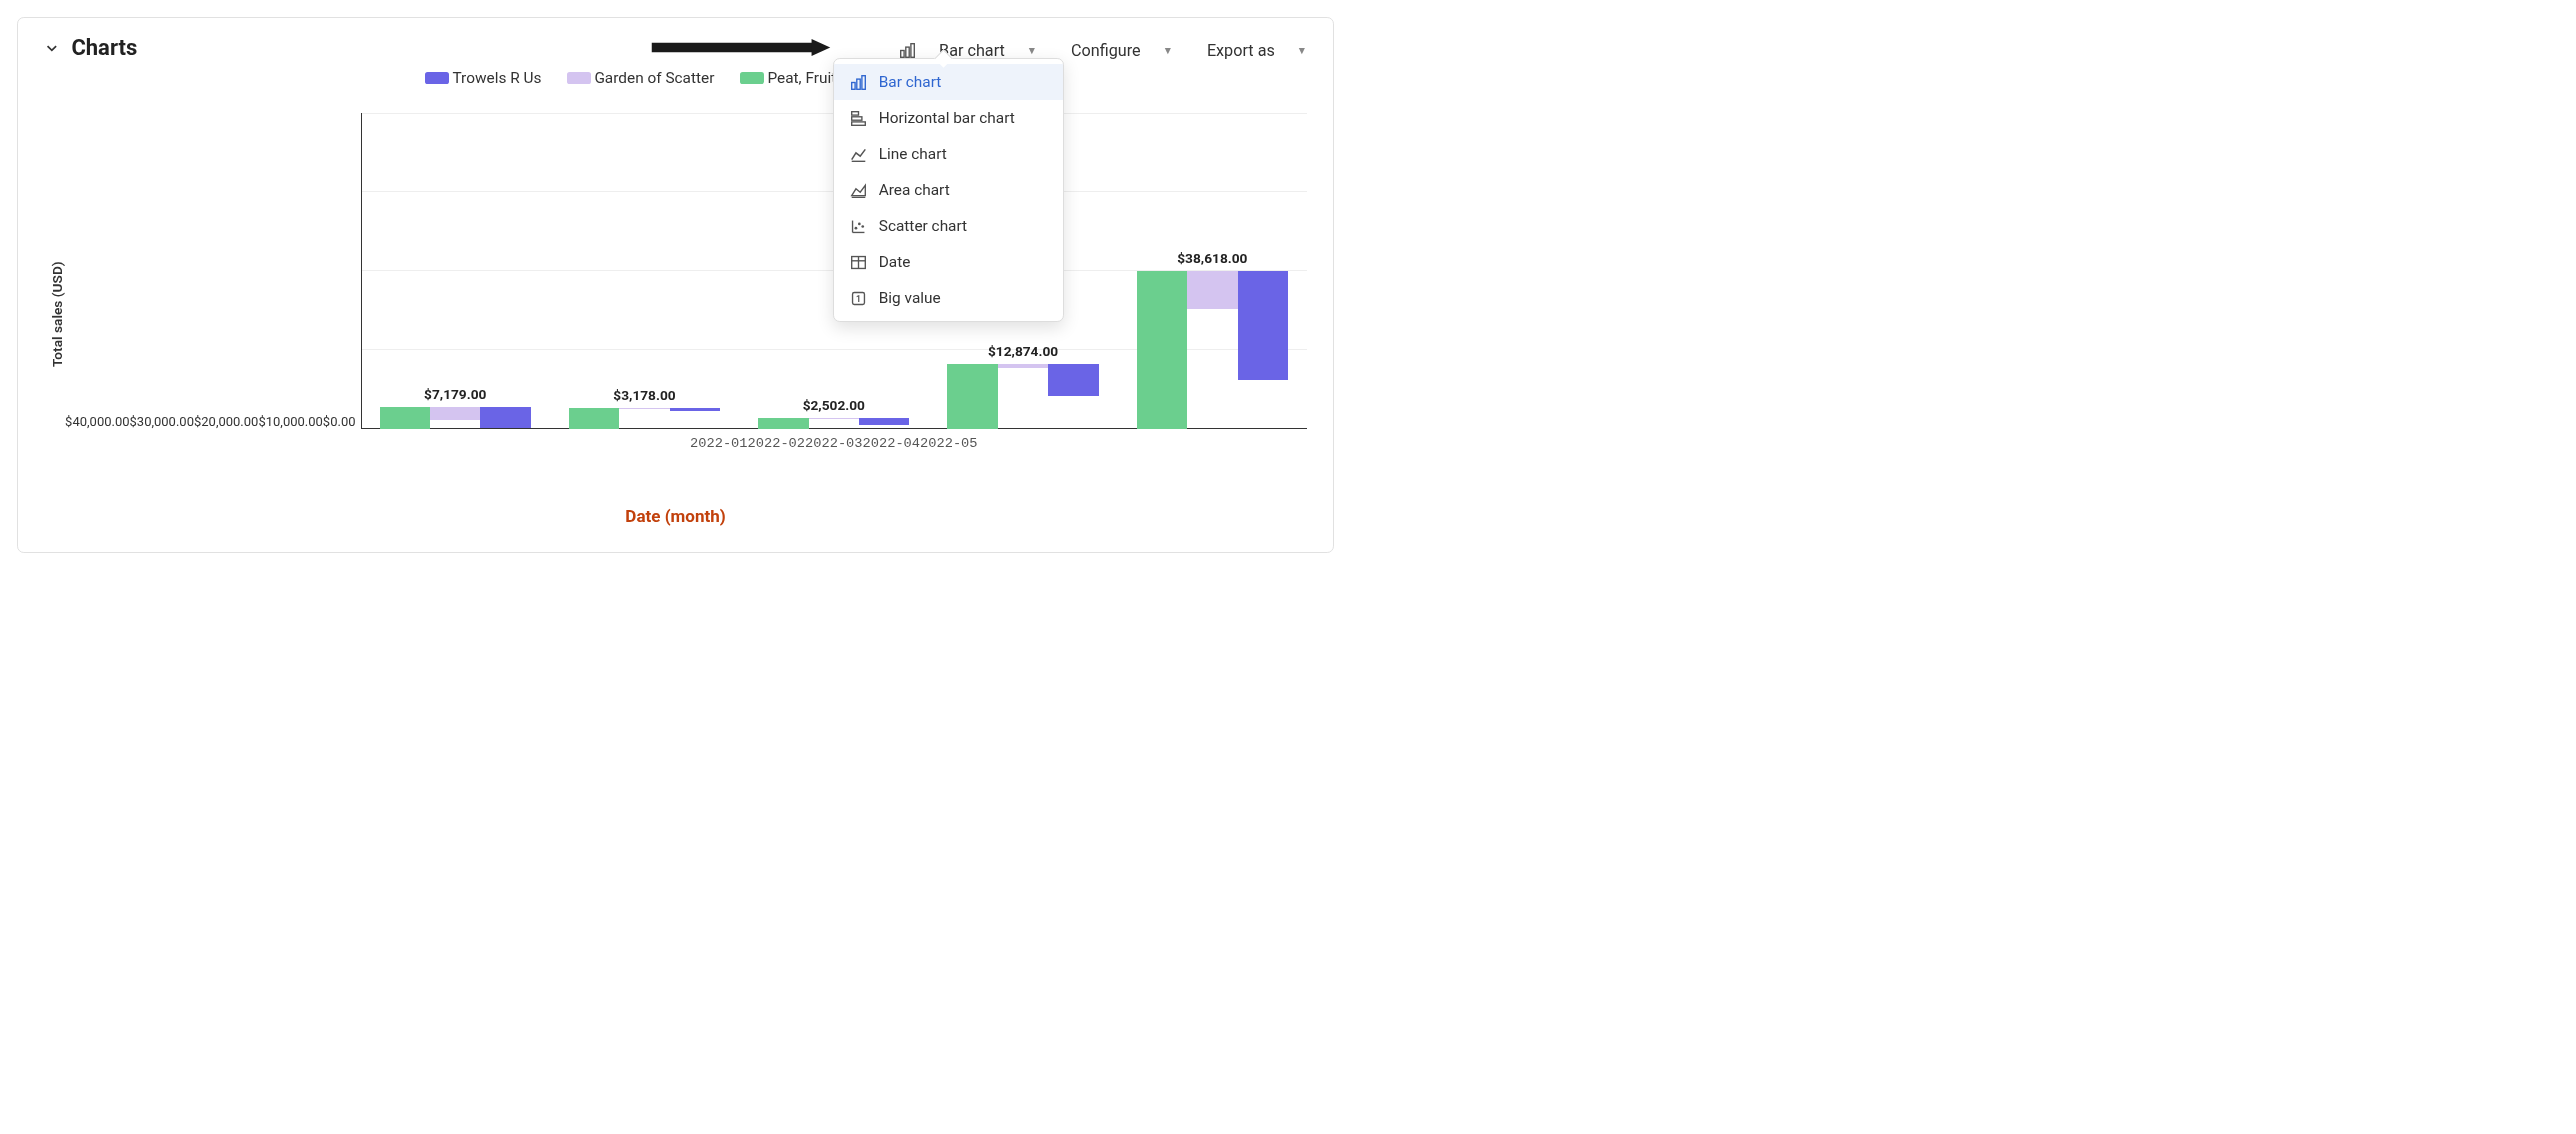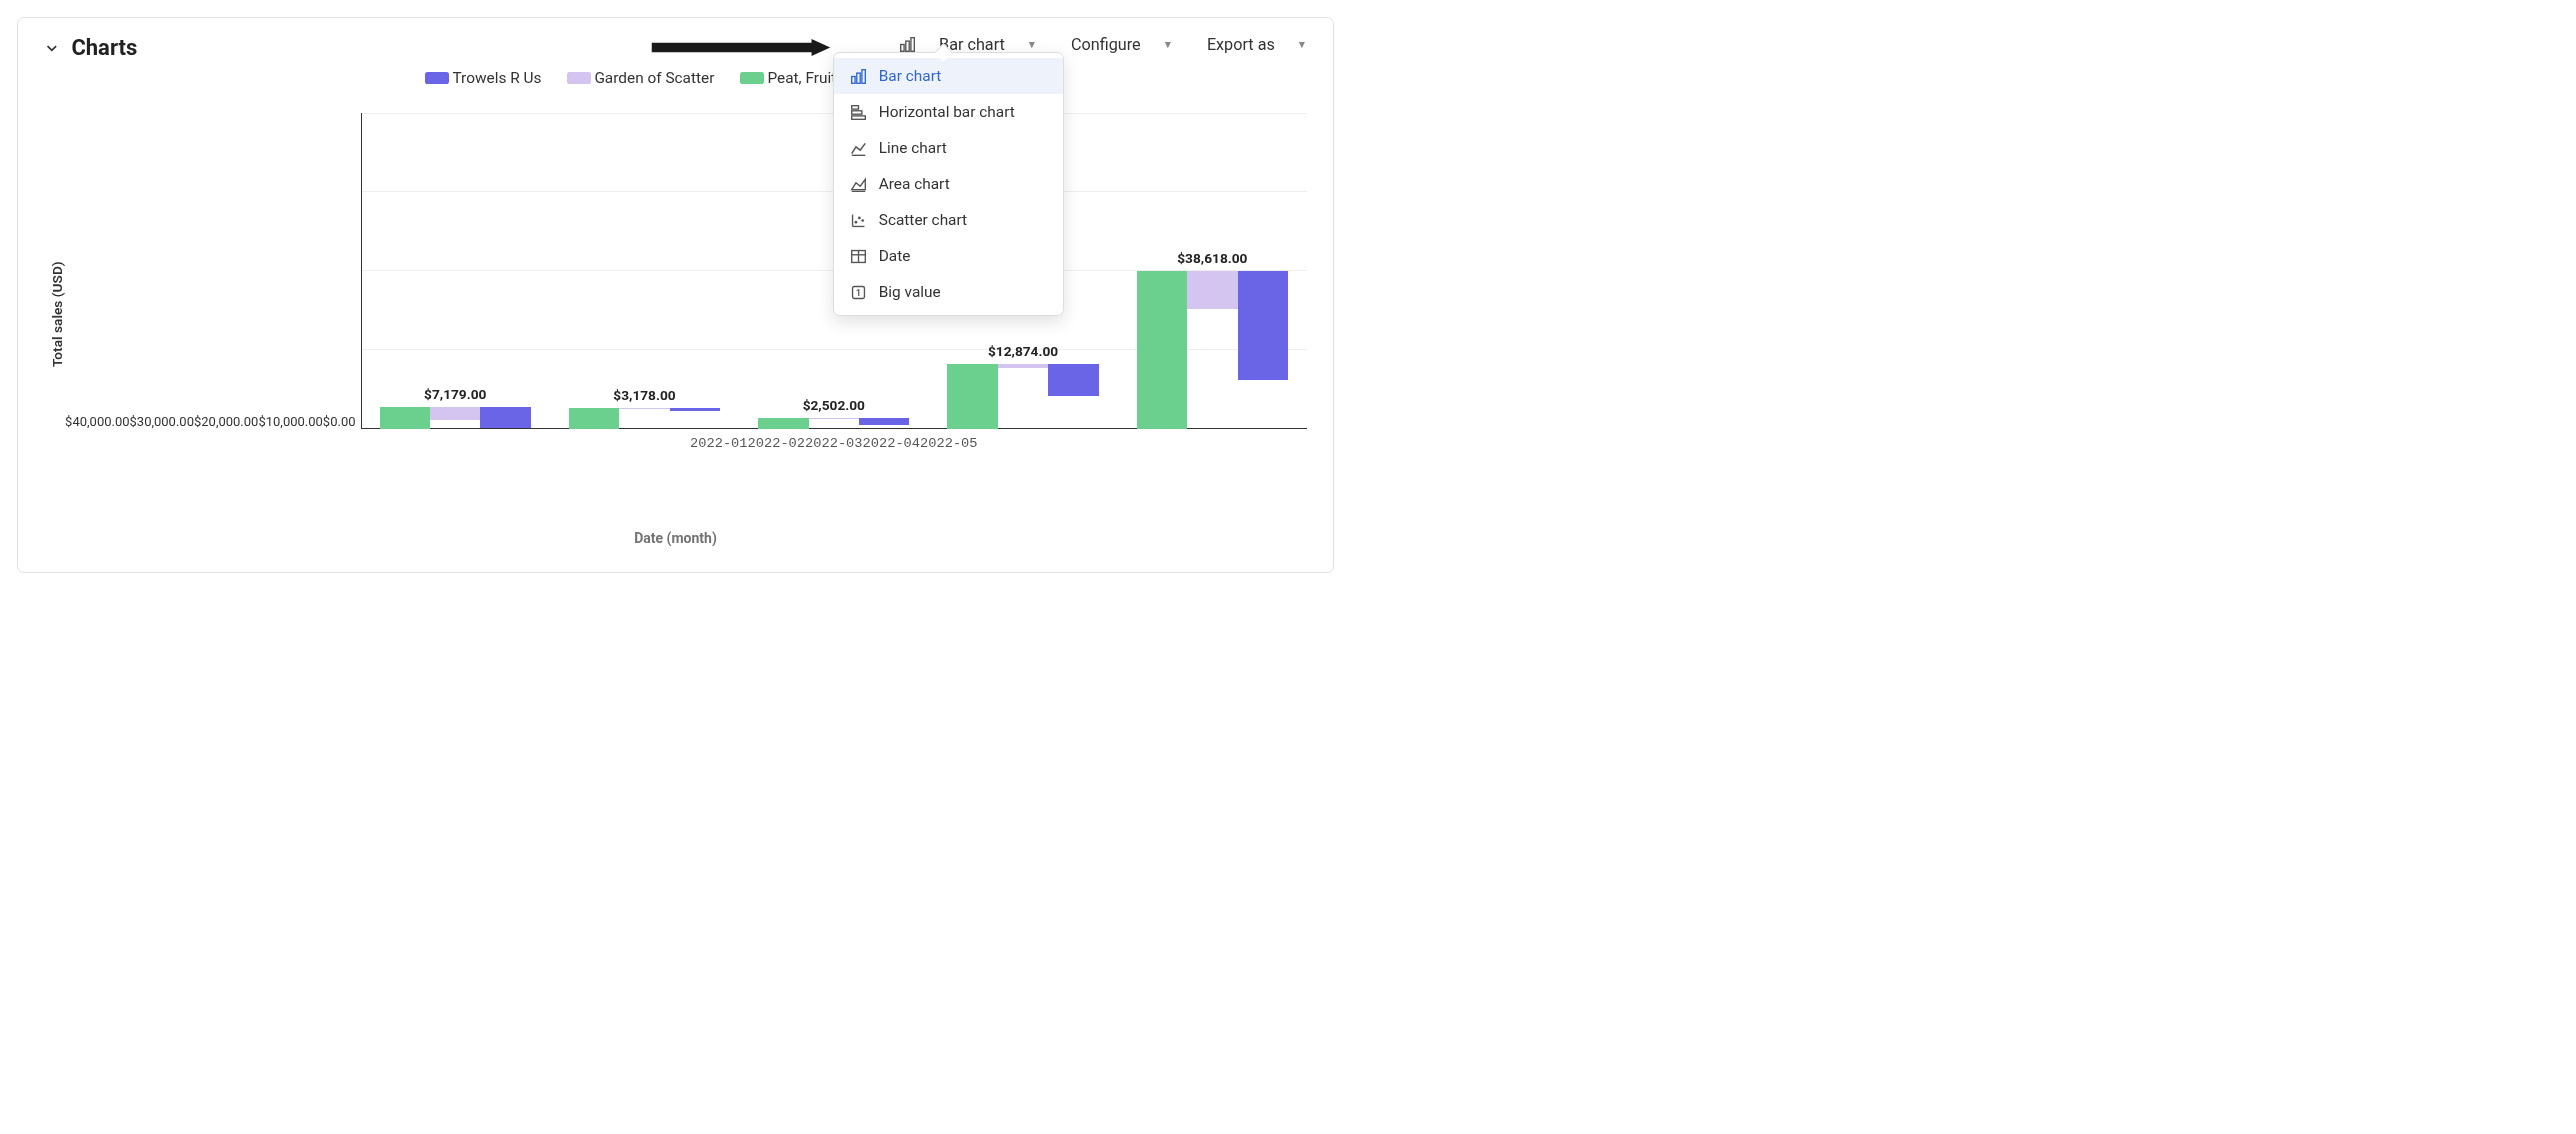--- a/index.html
+++ b/index.html
@@ -11,21 +11,21 @@
     .panel {
       border: 0.9px solid #e1e1e1;
       border-radius: 6.8px;
       padding: 17px 26px 26px 26px;
       width: 100%;
       max-width: 1317px;
       position: relative;
     }
     .panel-header {
       display: flex;
-      align-items: flex-start;
+      align-items: flex-end;
       justify-content: space-between;
       margin-bottom: 8.5px;
     }
     .header-left {
       display: flex;
       align-items: center;
       gap: 12px;
     }
     .chevron {
       width: 15.4px;
@@ -141,24 +141,24 @@
       left: 0; right: 0;
       top: 323px;
       display: flex;
       justify-content: center;
       font-size: 13.7px;
       color: #555;
       font-family: Liberation Mono, monospace;
     }
     .x-axis-label {
       text-align: center;
-      font-size: 14px;
+      font-size: 17px;
       font-weight: 700;
-      color: #737373;
-      margin-top: 58px;
+      color: #c2410c;
+      margin-top: 34px;
     }
     .dropdown {
       position: absolute;
       top: 17px;
       right: -27px;
       width: 231px;
       background: #fff;
       border: 0.9px solid #ddd;
       border-radius: 6.8px;
       box-shadow: 0 5.1px 17px rgba(0,0,0,0.12);

